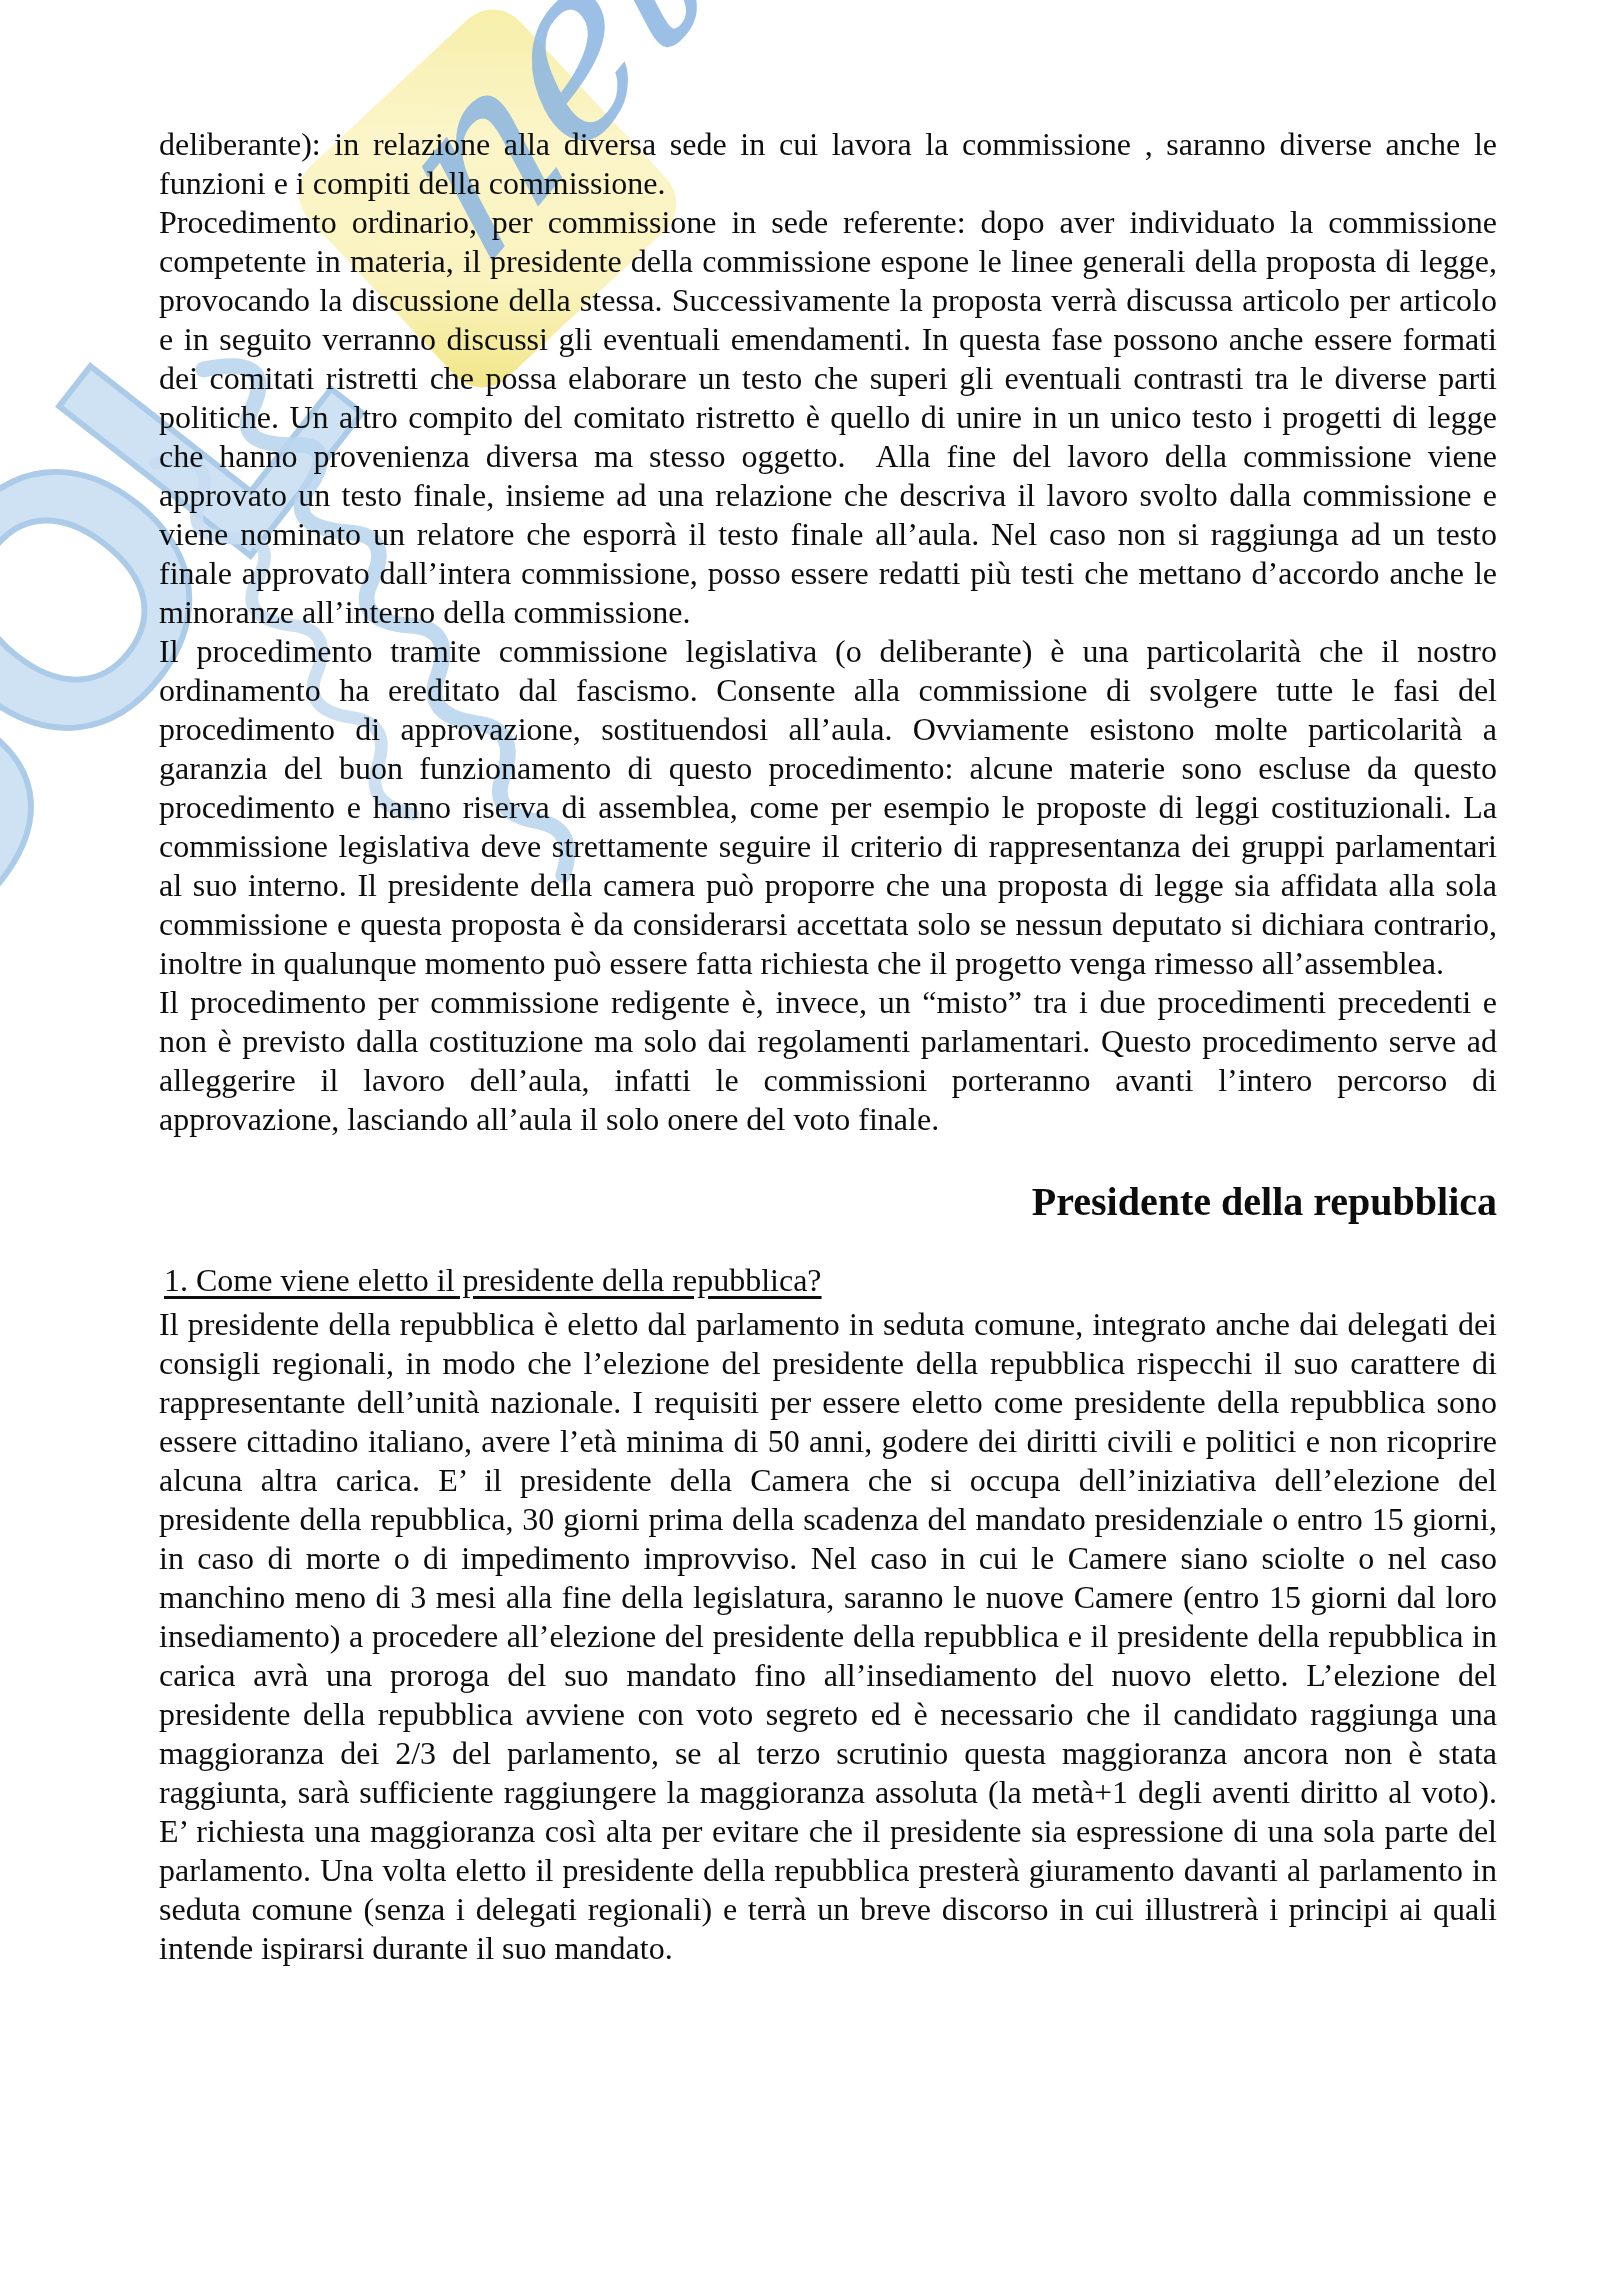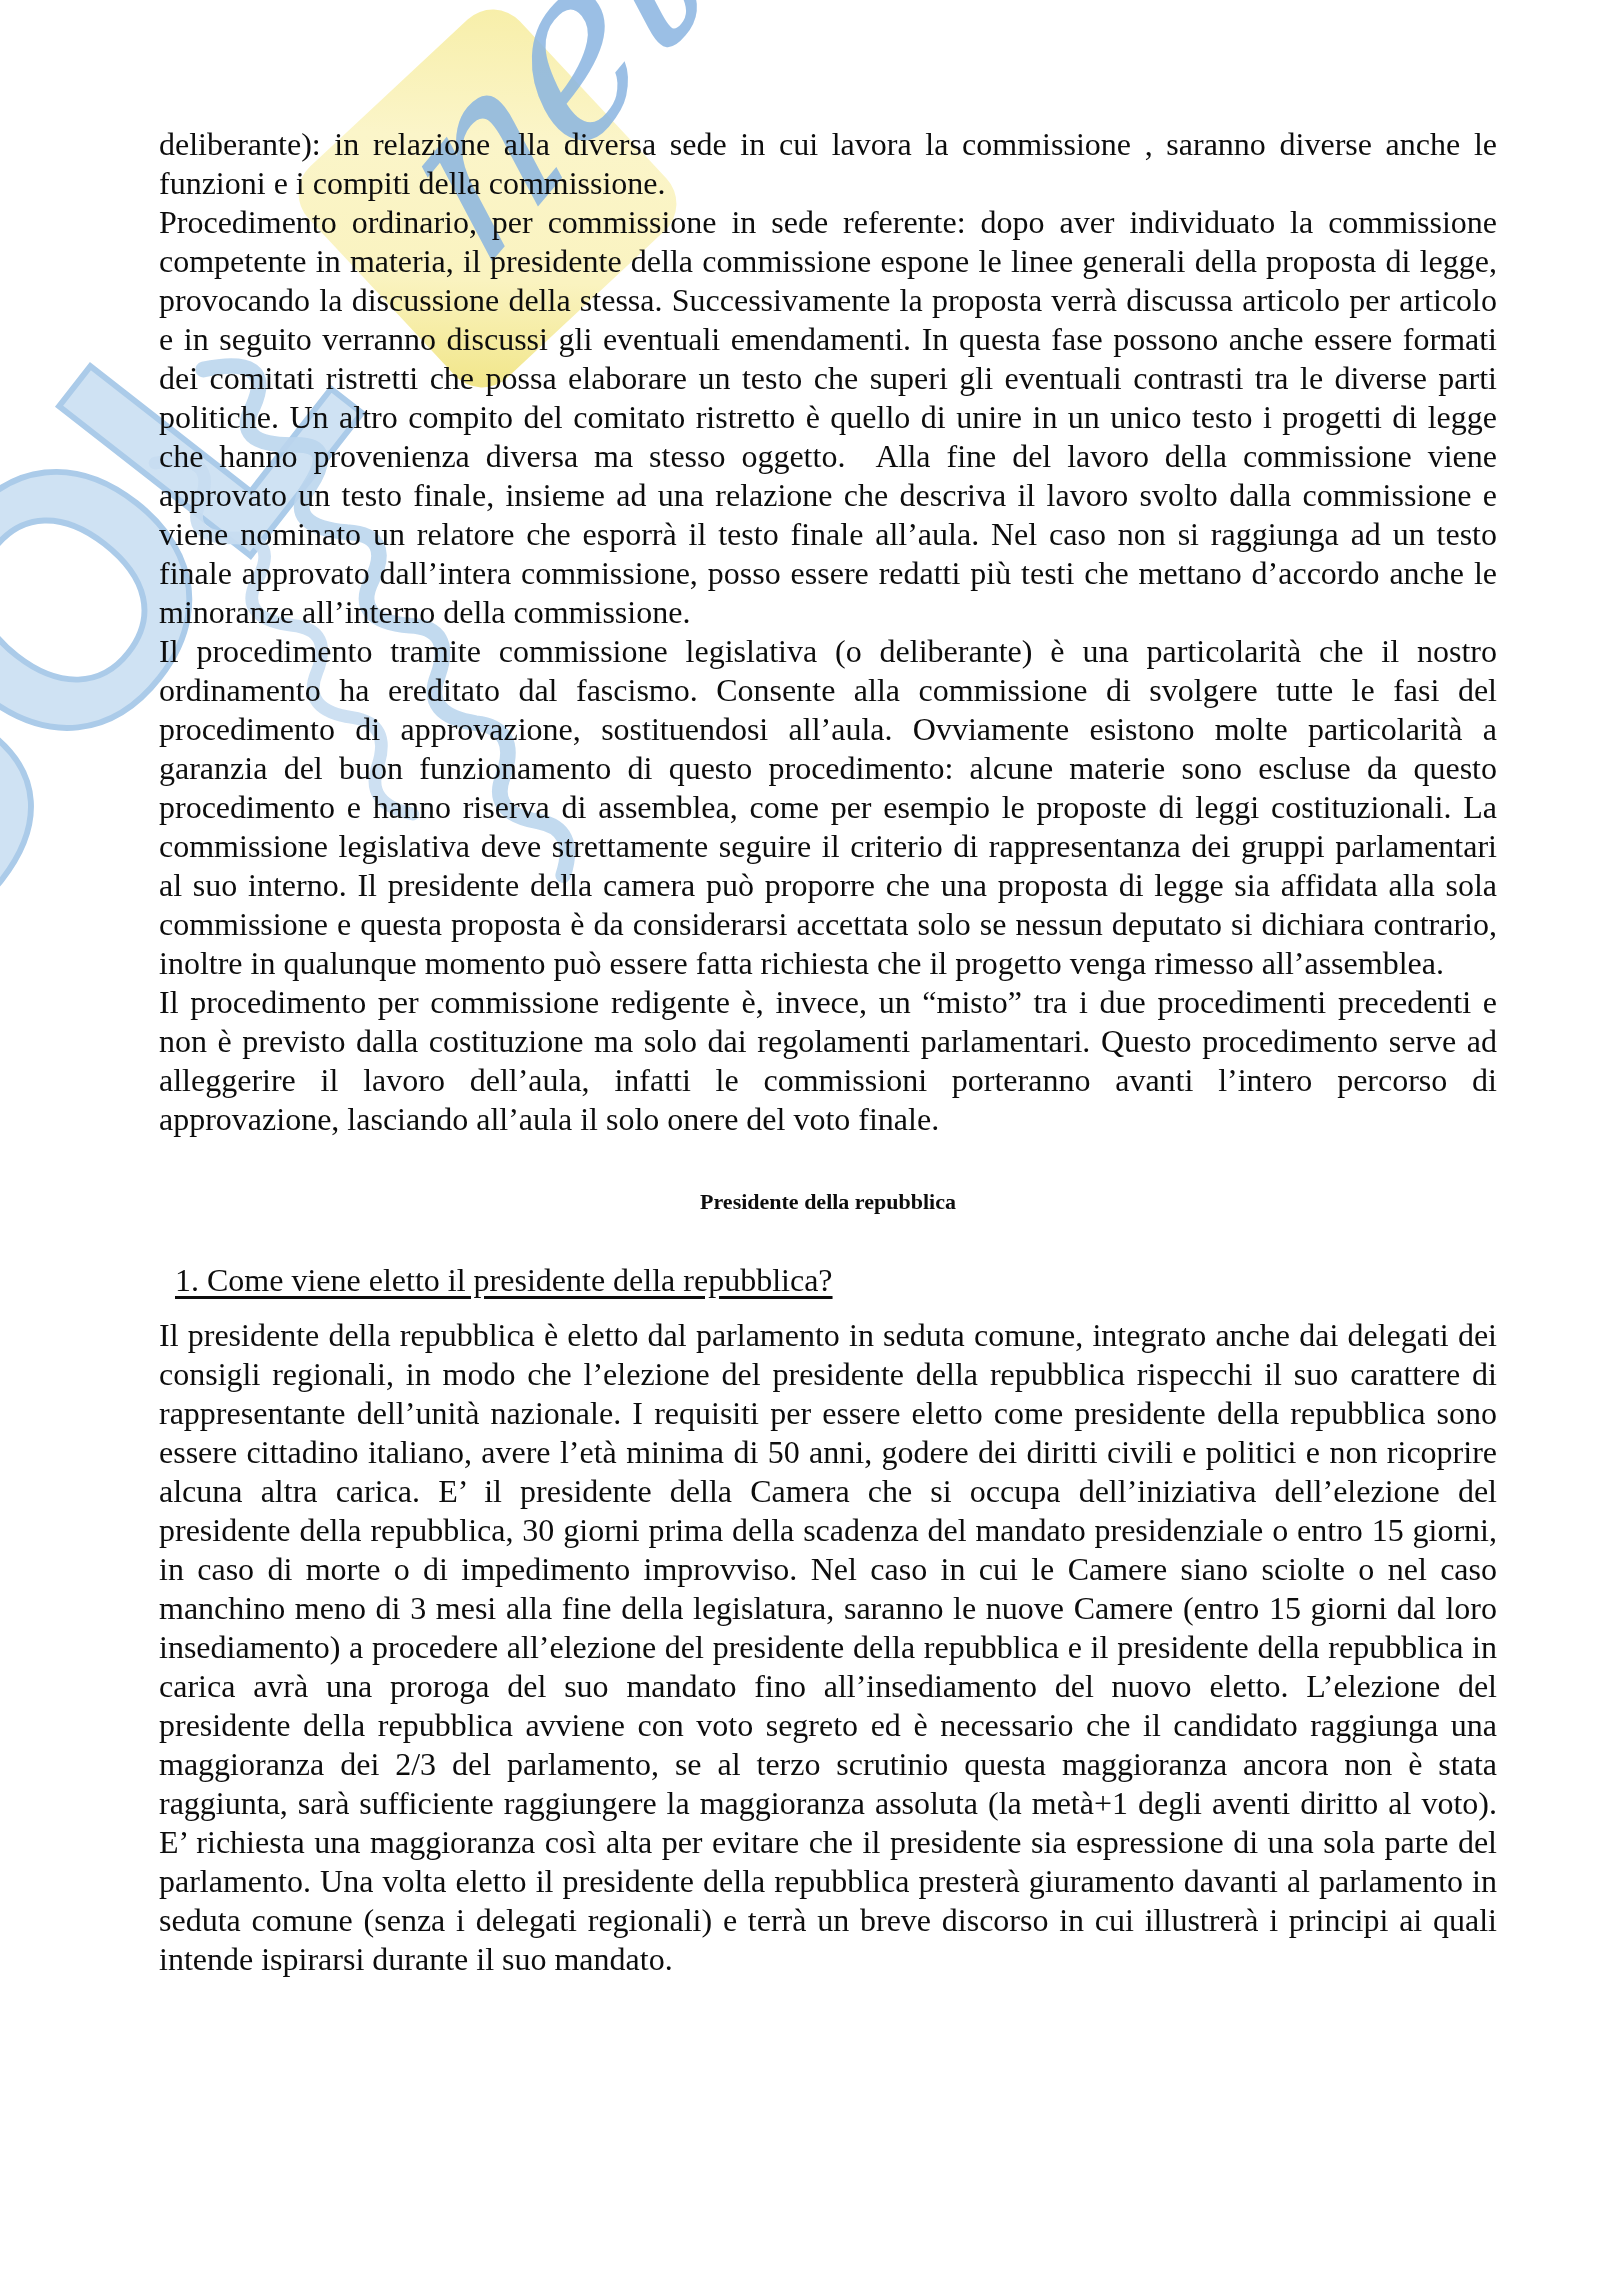--- a/index.html
+++ b/index.html
@@ -73,33 +73,33 @@
     top: 125px;
     width: 1338px;
     z-index: 1;
     font-size: 32px;
     line-height: 39px;
     color: #0d0d0d;
     text-align: justify;
   }
   .content p { margin: 0; }
   .section-heading {
-    font-size: 22px;
+    font-size: 40px;
     line-height: 39px;
     font-weight: bold;
     margin: 43px 0 40px 0;
-    text-align: center;
+    text-align: right;
   }
   .question-subheading {
     font-size: 32px;
     line-height: 39px;
     font-weight: normal;
     text-decoration: underline;
     text-underline-offset: 4.9px;
-    margin: 16px;
+    margin: 5px;
     text-align: left;
   }
 </style>
 </head>
 <body>
 
 <div class="page">
 
   <div class="watermark">
     <div class="wm-letters">SKUOL</div>

